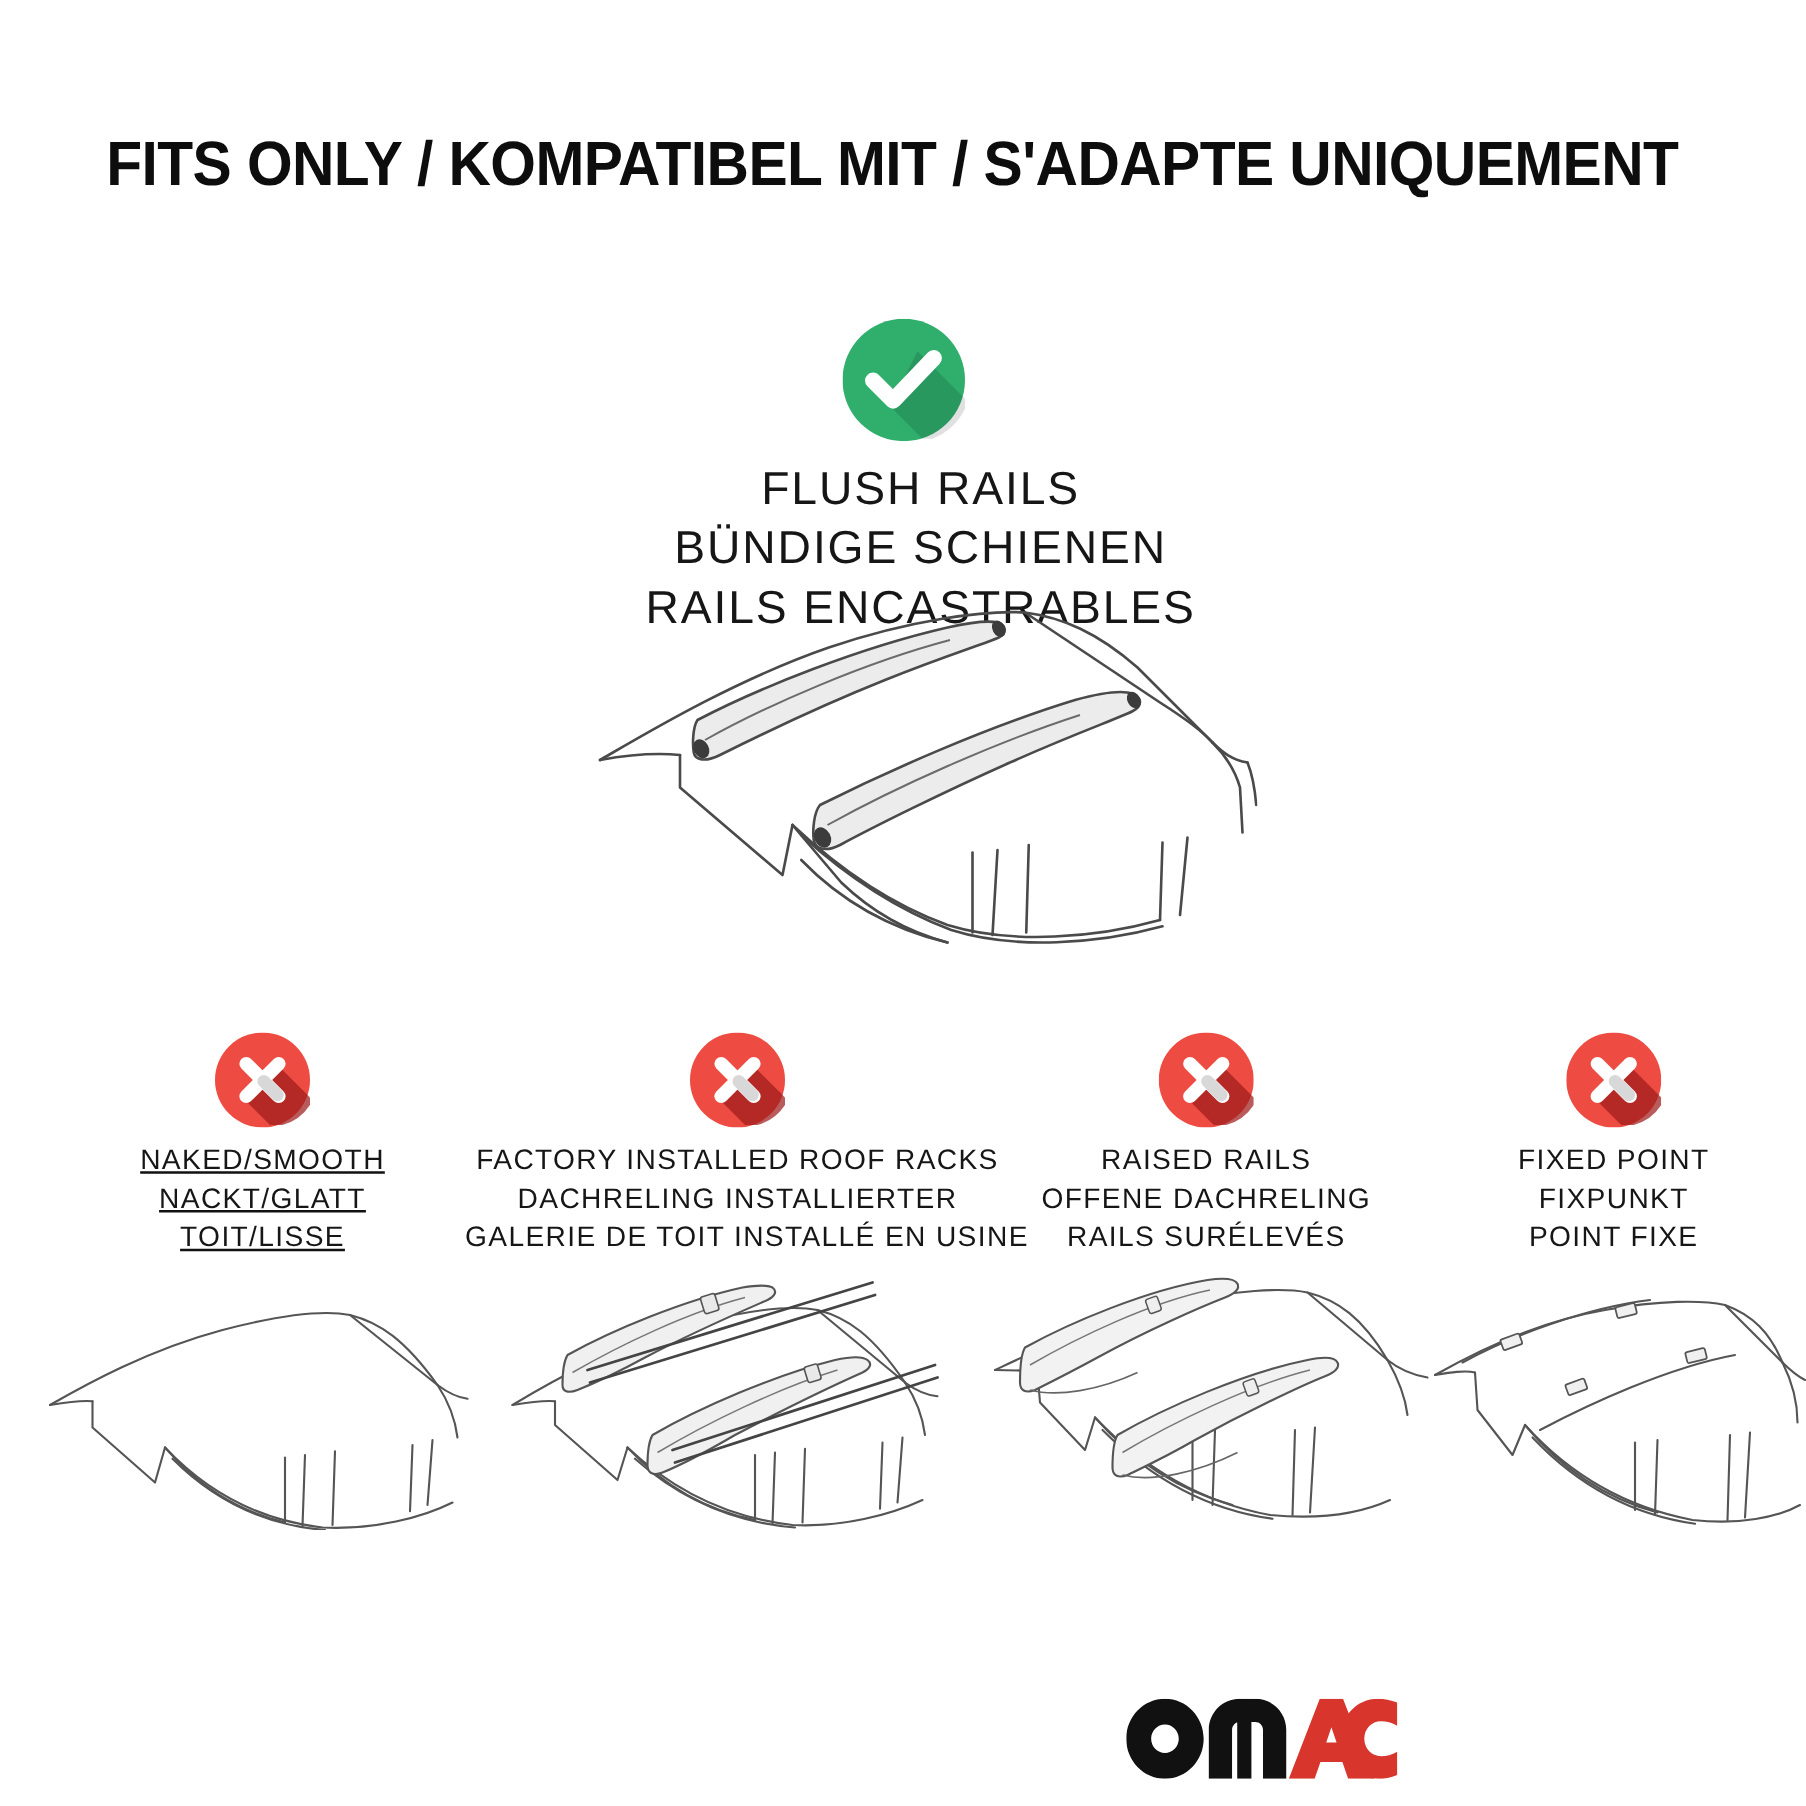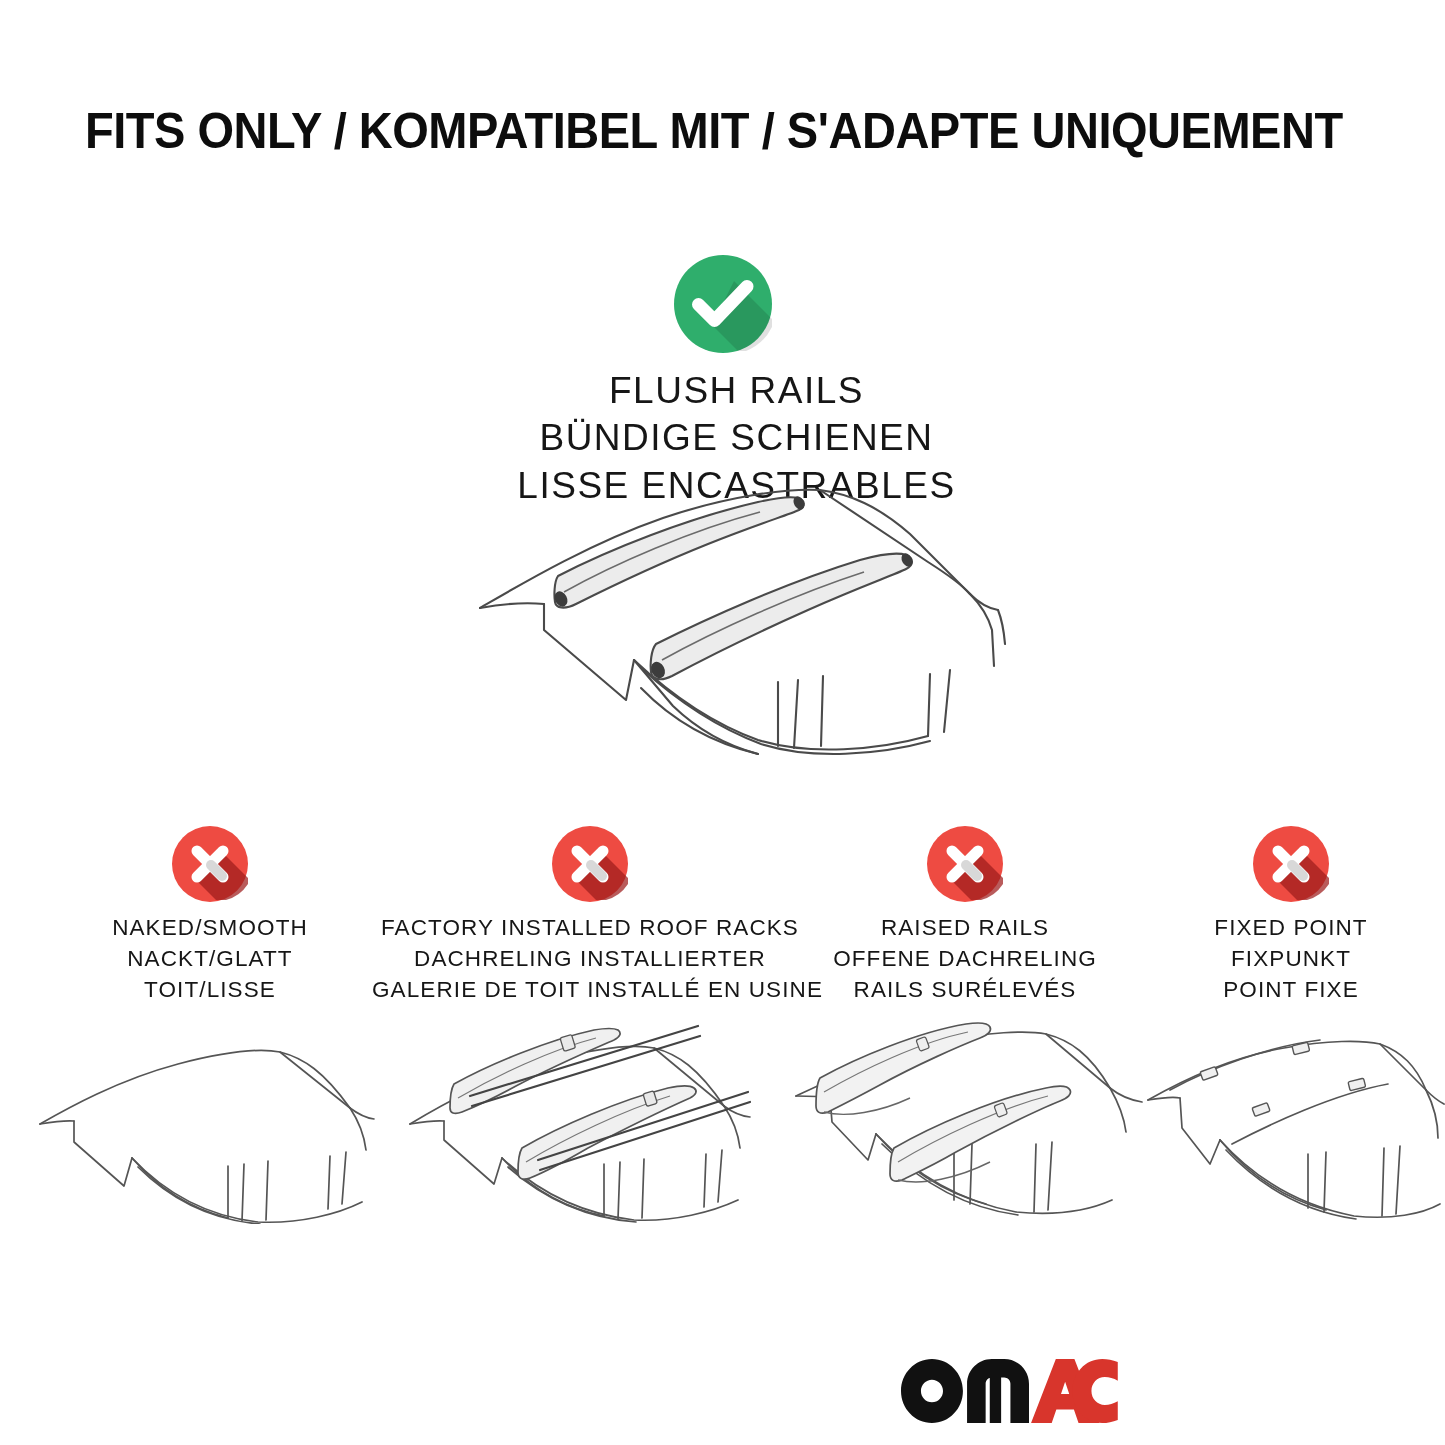--- a/index.html
+++ b/index.html
@@ -78,21 +78,21 @@
   .col .xbadge svg{display:block;width:76px;height:76px;}
   .col .clabel{
     font-size:22.5px;
     font-weight:300;
     letter-spacing:1.1px;
     line-height:1.38;
     color:#161616;
   }
   .col .clabel div{white-space:nowrap;}
 
-  .col-0{left:35px;  top:0; width:350px;}
+  .col-0{left:35px;  top:0; width:350px;text-decoration:underline;}
   .col-1{left:372px; top:0; width:436px;}
   .col-2{left:810px; top:0; width:310px;}
   .col-3{left:1146px;top:0; width:290px;}
 
   
   .art-row{
     position:absolute;
     left:0; top:1012px;
     width:1445px; height:215px;
   }
@@ -125,21 +125,21 @@
       <svg viewBox="0 0 98 98" xmlns="http://www.w3.org/2000/svg">
         <circle cx="49" cy="49" r="49" fill="#2FAE6C"></circle>
         <path d="M60 26 L98 64 L98 72 A49 49 0 0 1 72 96 L64 96 L38 70 Z" fill="#000" opacity="0.12"></path>
         <path d="M24.5 49.5 L40.5 65.5 L73 31.5" fill="none" stroke="#ffffff" stroke-width="13" stroke-linecap="round" stroke-linejoin="round"></path>
       </svg>
     </div>
 
     <div class="fits-labels">
       <div>FLUSH RAILS</div>
       <div>BÜNDIGE SCHIENEN</div>
-      <div>LISSE ENCASTRABLES</div>
+      <div>RAILS ENCASTRABLES</div>
     </div>
   </div>
 
   <div class="main-art">
     <svg viewBox="0 0 548 300" xmlns="http://www.w3.org/2000/svg">
       <g fill="none" stroke="#4a4a4a" stroke-width="2.1" stroke-linecap="round" stroke-linejoin="round">
 
         <path d="M22 130 C 60 108, 130 66, 205 40 C 270 18, 330 10, 362 12
                  L 470 84 C 492 98, 505 108, 512 116"></path>
         <path d="M22 130 C 44 126, 66 124, 86 126"></path>

